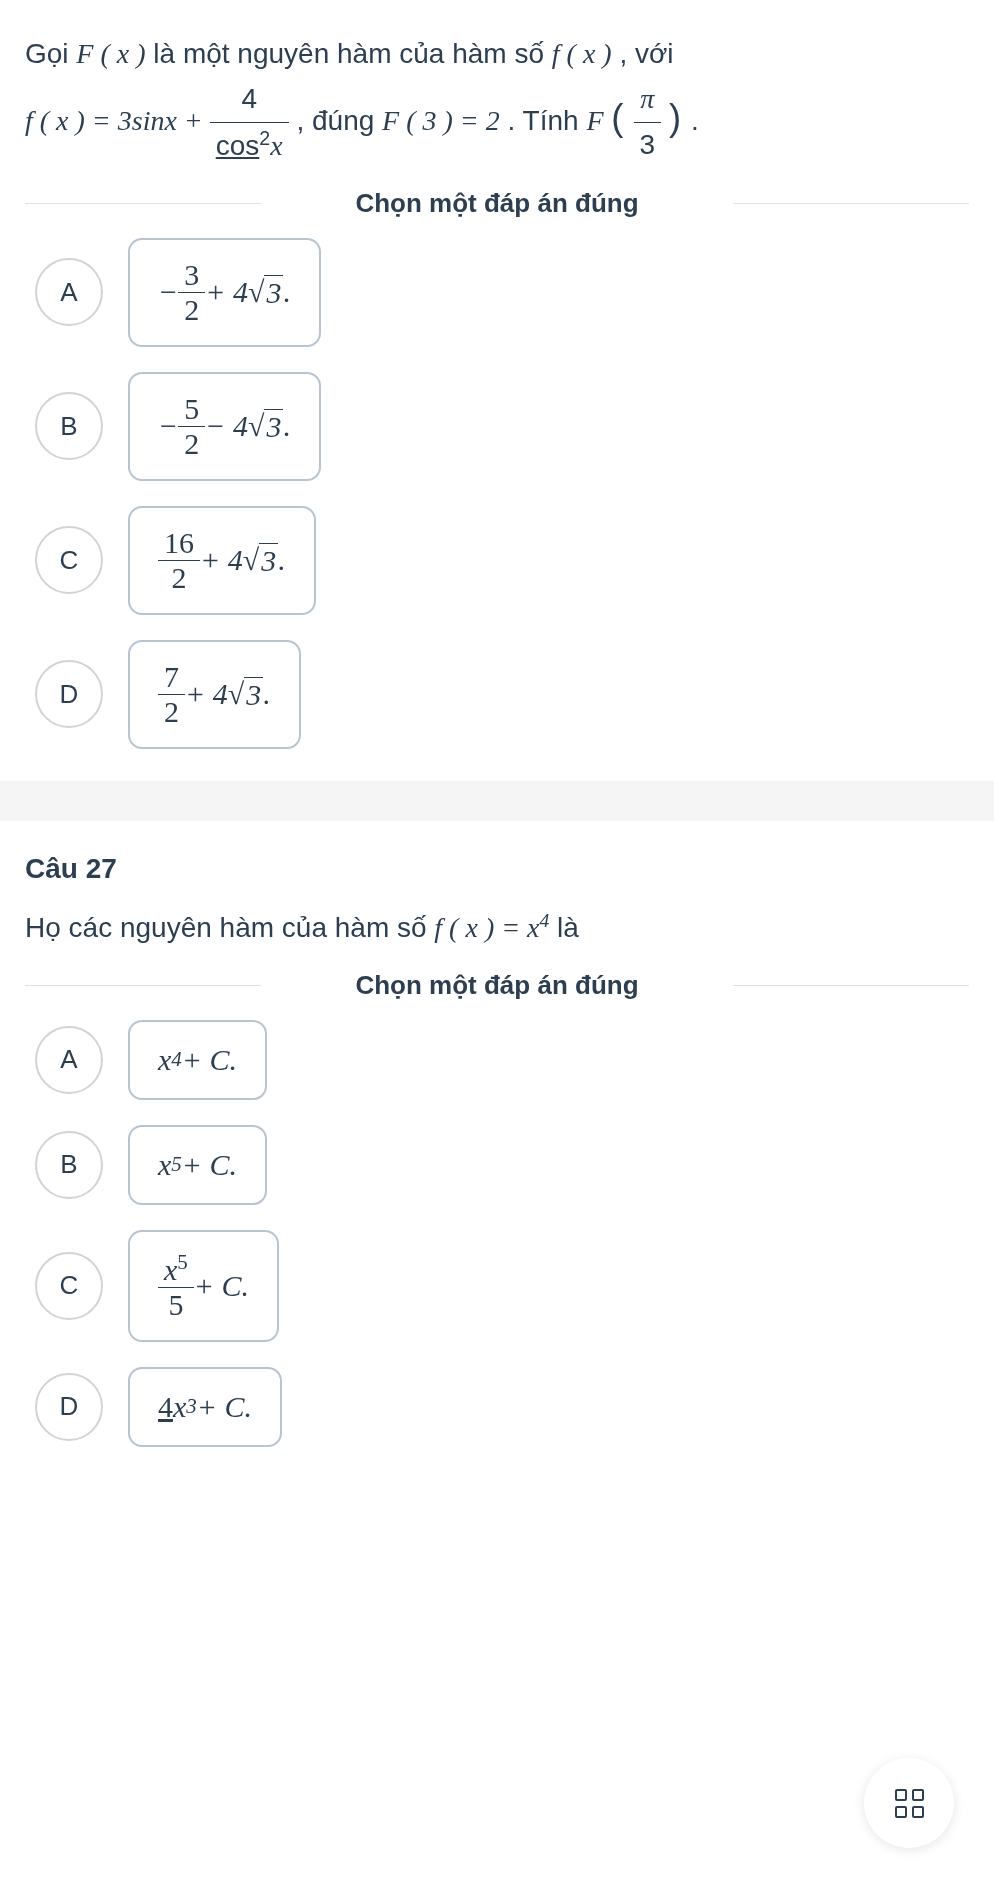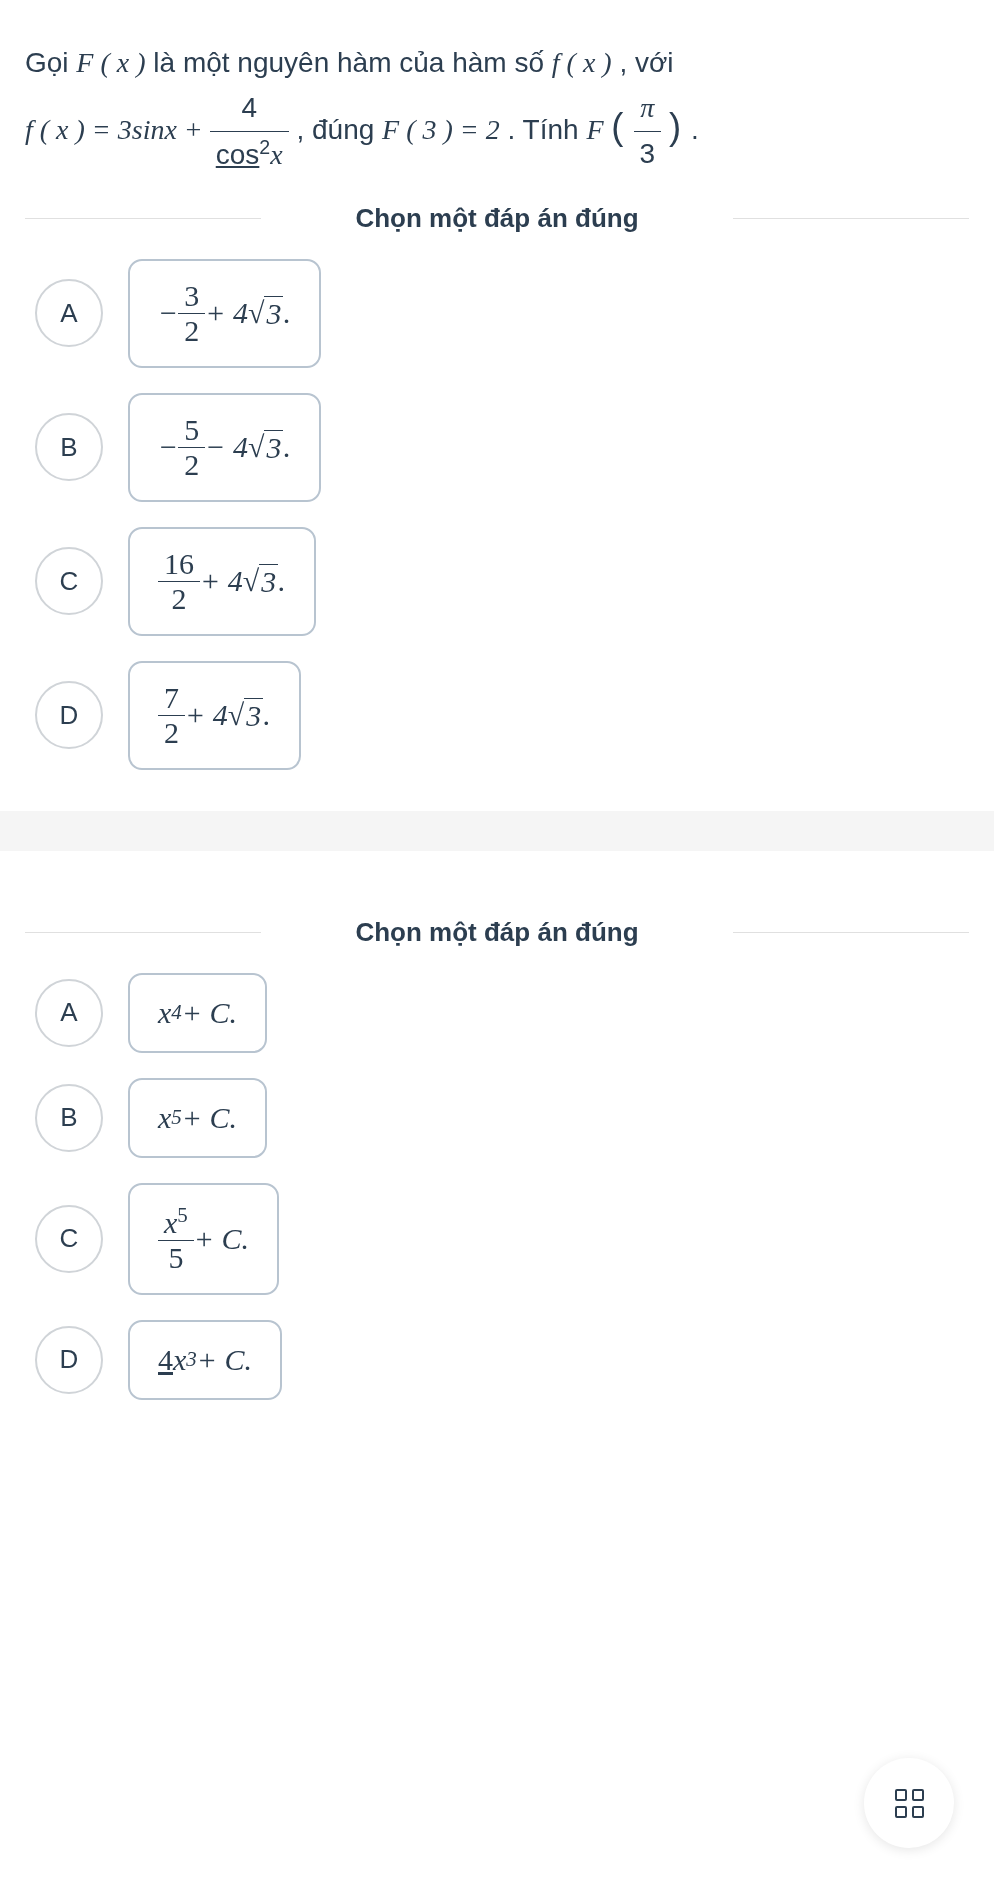--- a/index.html
+++ b/index.html
@@ -7,21 +7,21 @@
       padding: 0;
       box-sizing: border-box;
     }
     body {
       font-family: Arial, sans-serif;
       background: #ffffff;
       width: 994px;
       color: #2c3e50;
     }
     .question-block {
-      padding: 41px 25px;
+      padding: 32px 25px;
     }
     .question-text {
       font-size: 28px;
       line-height: 1.6;
       color: #2c3e50;
       margin-bottom: 10px;
     }
     .math {
       font-family: 'Times New Roman', serif;
       font-style: italic;
@@ -43,21 +43,21 @@
     }
     .frac .den {
       display: block;
       padding: 0 6px;
     }
     .instruction {
       text-align: center;
       font-size: 26px;
       font-weight: bold;
       color: #2c3e50;
-      margin: 25px 0;
+      margin: 19px 0;
       position: relative;
     }
     .instruction::before {
       content: '';
       position: absolute;
       left: 0;
       top: 50%;
       width: 25%;
       height: 1px;
       background: #e0e0e0;
@@ -248,20 +248,26 @@
           <span class="sqrt-content">3</span>
           <span>.</span>
       </div>
     </div>
   </div>
 </div>
 
 <div class="spacer"></div>
 
 <div class="question-block">
+  <div class="question-title">Câu 27</div>
+  <div class="question-text">
+    <span>Họ các nguyên hàm của hàm số </span>
+    <span class="math">f ( x ) = x</span><span class="sup math">4</span>
+    <span> là</span>
+  </div>
 
   <div class="instruction">Chọn một đáp án đúng</div>
 
   <div class="options">
     <div class="option-row">
       <div class="option-circle">A</div>
       <div class="option-box math">
         <span>x</span>
           <span class="sup">4</span>
           <span> + C.</span>

